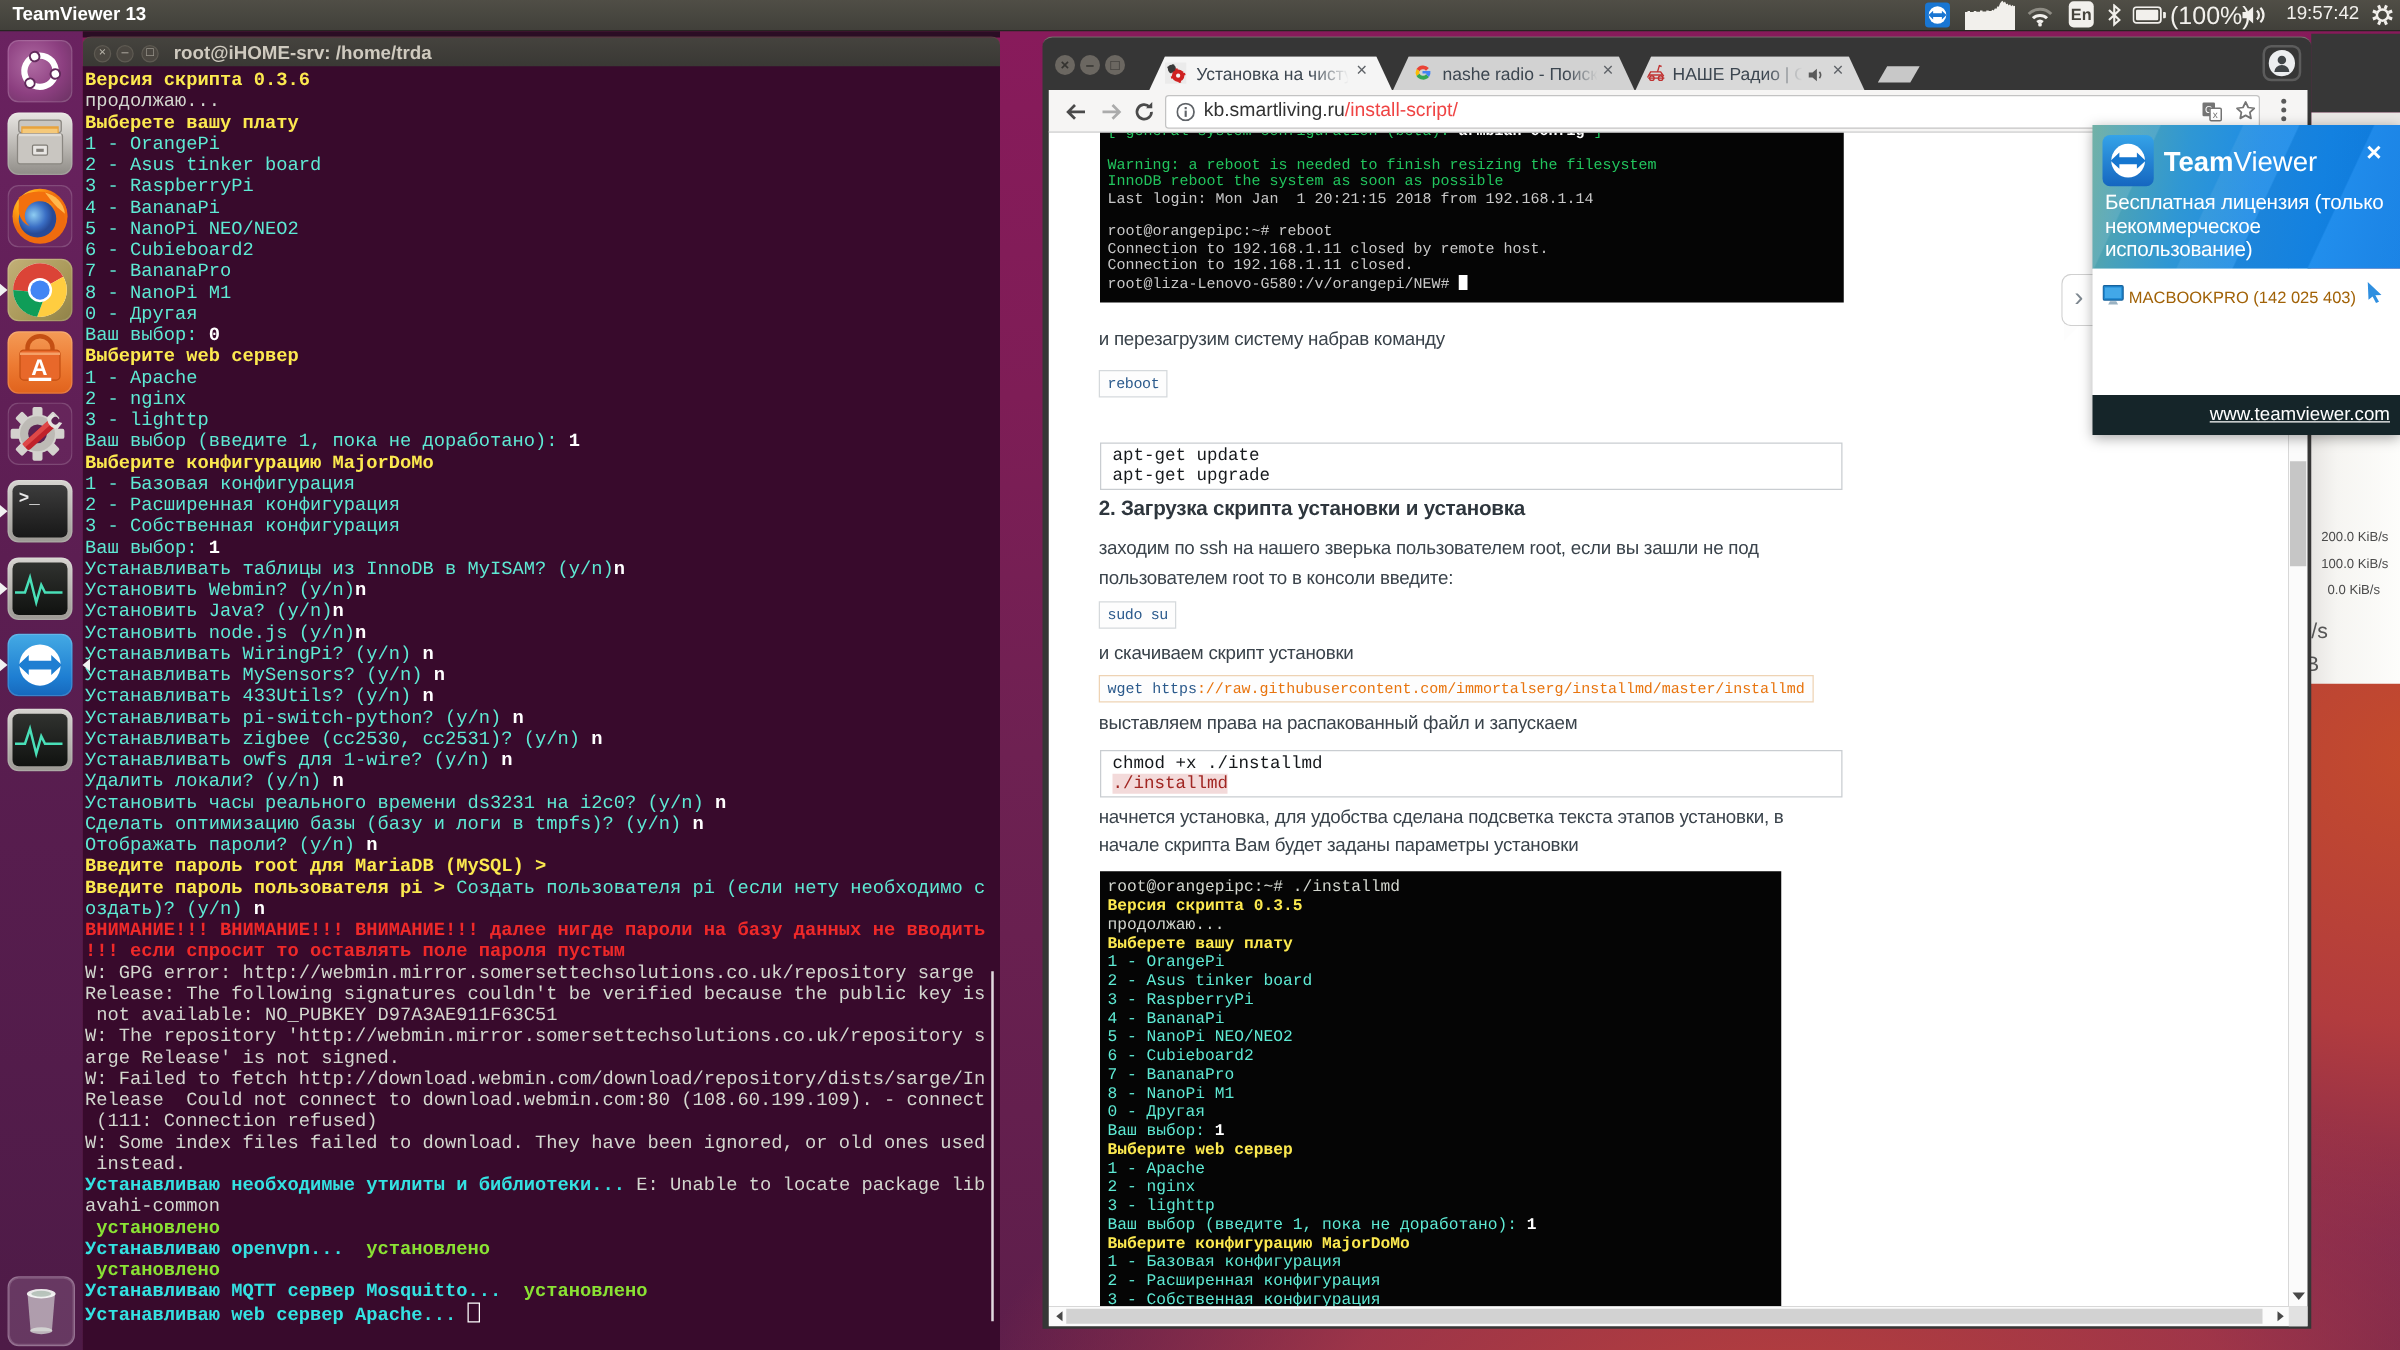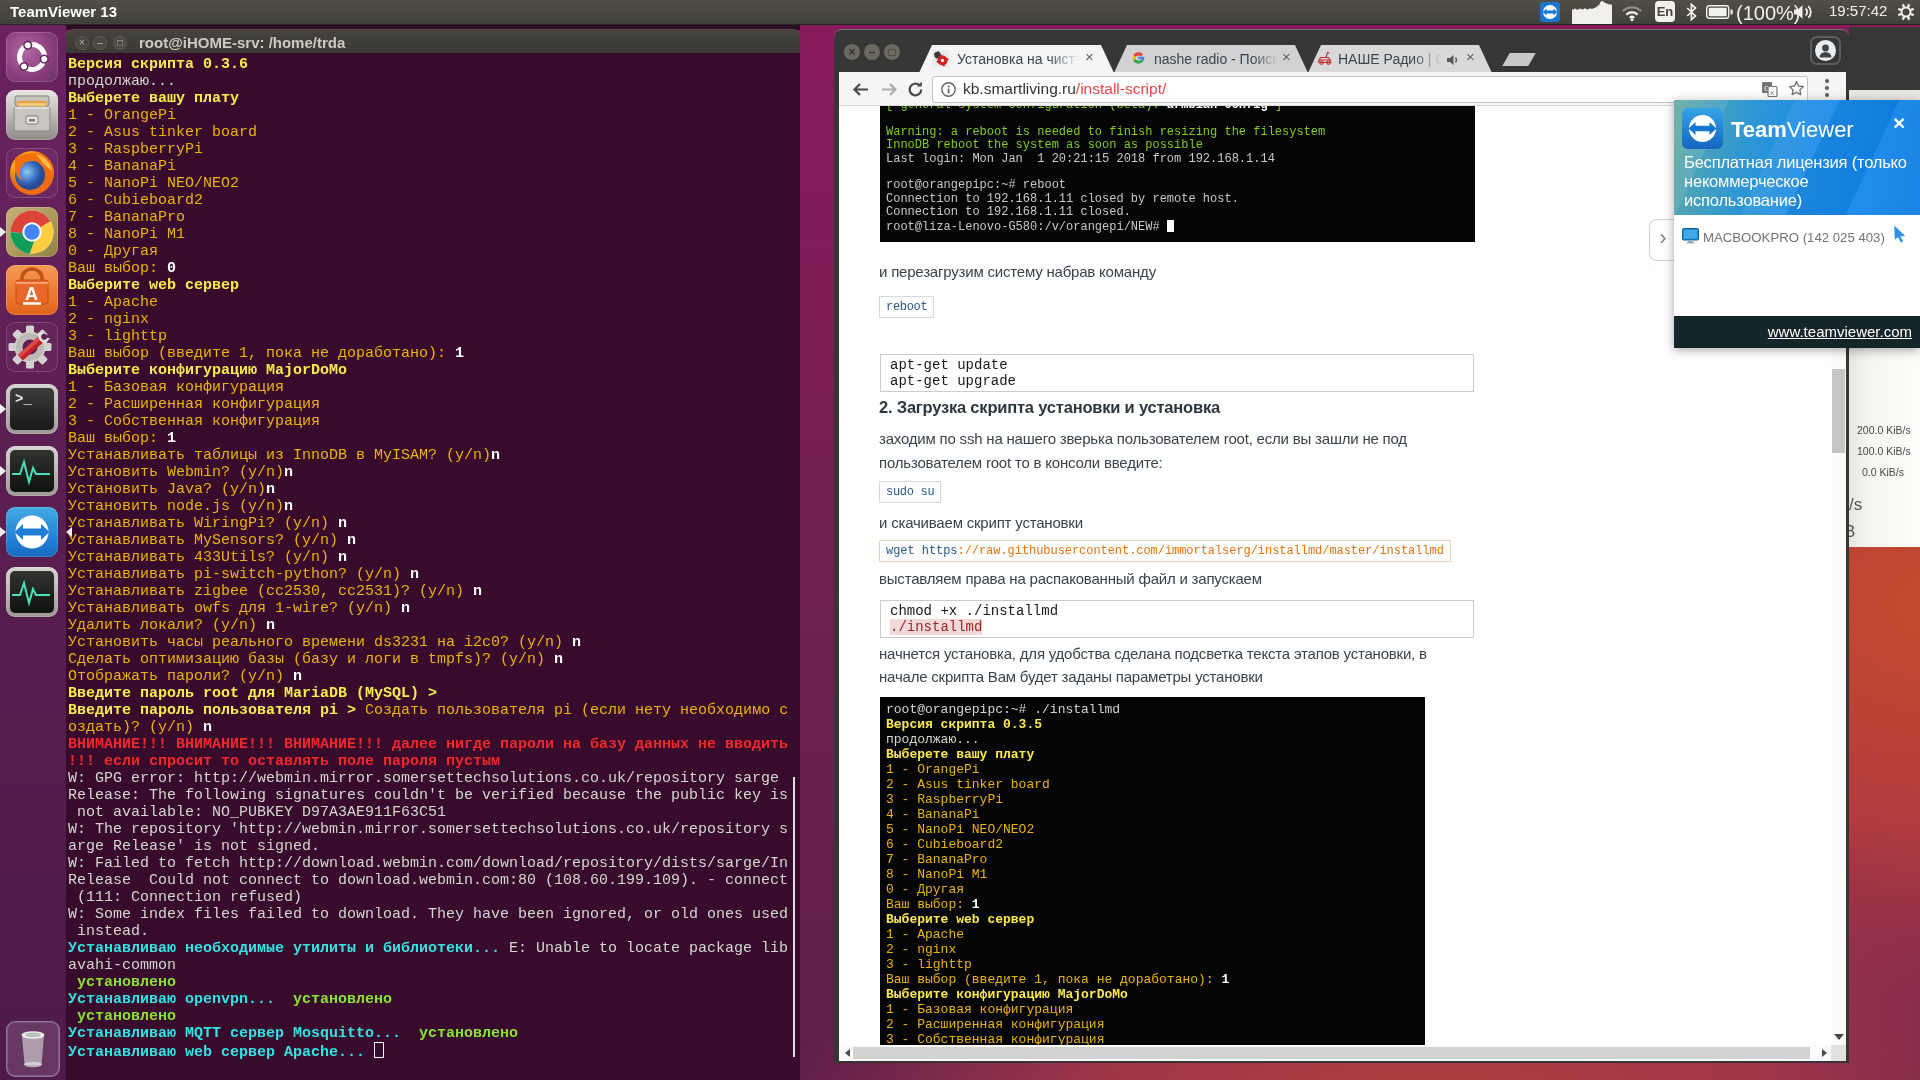--- a/index.html
+++ b/index.html
@@ -19,21 +19,21 @@
 .arrL{position:absolute;left:0;width:0;height:0;border-top:5px solid transparent;border-bottom:5px solid transparent;border-left:6px solid #f1f1f1}
 .arrR{position:absolute;left:60px;width:0;height:0;border-top:5px solid transparent;border-bottom:5px solid transparent;border-right:6px solid #f1f1f1}
 
 #term{position:absolute;left:66px;top:29px;width:734px;height:1051px;z-index:10}
 #term .bar{position:absolute;left:0;top:0;width:100%;height:24px;background:linear-gradient(#45433e,#393834);border-top:1px solid #5a4742;border-radius:7px 7px 0 0}
 #term .bar .t{position:absolute;left:73px;top:4px;font-size:15px;font-weight:bold;color:#cfcabf}
 .wbtn{position:absolute;top:6px;width:12px;height:12px;border-radius:50%;background:#4b4741;border:1px solid #5e5a52;color:#b8b4aa;font-size:10px;line-height:11px;text-align:center}
 #term .body{position:absolute;left:0;top:24px;width:100%;height:1027px;background:#380a2c}
 #term pre{position:absolute;left:2px;top:3px;font-size:15px;line-height:17px;color:#d3d7cf}
 .y{color:#fce94f;font-weight:bold}
-.c{color:#eab308}
+.c{color:#5eead4}
 .cb{color:#34e2e2;font-weight:bold}
 .wb{color:#fff;font-weight:bold}
 .rb{color:#ef2929;font-weight:bold}
 .gb{color:#8ae234;font-weight:bold}
 .cur{display:inline-block;width:8px;height:14px;border:1px solid #fff;vertical-align:-2px}
 #term .sbar{position:absolute;left:727px;top:748px;width:2px;height:280px;background:rgba(255,255,255,.85)}
 
 #smTitle{position:absolute;left:1849px;top:27px;width:71px;height:63px;background:#373737;z-index:4}
 #smTool{position:absolute;left:1849px;top:90px;width:71px;height:10px;background:#e9e7e4;z-index:4}
 #smGraph{position:absolute;left:1848px;top:347px;width:72px;height:200px;background:linear-gradient(90deg,#e7e5e2,#f6f5f2 30%,#fdfdfb);z-index:4;font-size:10.5px;color:#4a4a4a}
@@ -49,33 +49,33 @@
 .tabx{position:absolute;font-size:15px;color:#5f6368;font-family:"Liberation Sans"}
 
 .para{position:absolute;left:40px;font-size:15px;letter-spacing:-0.2px;color:#3a434b}
 .codebox{position:absolute;left:41px;border:1px solid #c9cdd1;background:#fff;font-family:"Liberation Mono",monospace;font-size:14px;color:#15181b}
 .inlcode{position:absolute;left:40px;border:1px solid #d5d9dc;background:#fdfdfd;font-family:"Liberation Mono",monospace;font-size:12px;letter-spacing:-0.3px;color:#2b5a8c;padding:3px 6px}
 .h2{position:absolute;left:40px;font-size:16.5px;letter-spacing:-0.2px;font-weight:bold;color:#2e363d}
 #img1{position:absolute;left:41px;top:0px;width:595px;height:136px;background:#050505;overflow:hidden}
 #img1 pre{position:absolute;left:6px;top:-7px;font-size:12px;line-height:13.4px;color:#c9c9c9}
 #img2{position:absolute;left:41px;top:591px;width:545px;height:348px;background:#050505;overflow:hidden}
 #img2 pre{position:absolute;left:6px;top:5px;font-size:13px;line-height:15px;color:#d3d7cf}
-.r1{color:#84cc16}
+.r1{color:#22c55e}
 #br .hsb{position:absolute;left:5px;top:1015px;width:1007px;height:16px;background:#fbfbfb}
 #br .hsb .thumb{position:absolute;left:14px;top:2px;width:957px;height:12px;background:#d2d2d2}
 
 #tv{position:absolute;left:1674px;top:100px;width:246px;height:248px;z-index:60;box-shadow:0 2px 10px rgba(0,0,0,.35)}
 #tv .head{position:absolute;left:0;top:0;width:246px;height:115px;
 background:linear-gradient(100deg,#62a89c 0%,#4aa2b8 12%,#2f97d4 30%,#1e8ce6 52%,#1488ec 72%,#0d7ce4 100%)}
 #tv .logo{position:absolute;left:8px;top:8px;width:41px;height:41px;border-radius:6px;background:linear-gradient(#35a3e8,#1566c0)}
 #tv .tvtext{position:absolute;left:57px;top:17px;font-size:22px;color:#fff;white-space:nowrap}
 #tv .x{position:absolute;left:219px;top:11px;font-size:21px;font-weight:bold;color:#fff}
 #tv .lic{position:absolute;left:10px;top:53px;font-size:16.5px;line-height:19px;color:#fff;white-space:nowrap;letter-spacing:-0.2px}
 #tv .body{position:absolute;left:0;top:115px;width:246px;height:101px;background:#fff}
-#tv .mac{position:absolute;left:29px;top:15px;font-size:13.2px;color:#737373;white-space:nowrap}
+#tv .mac{position:absolute;left:29px;top:15px;font-size:13.2px;color:#a16207;white-space:nowrap}
 #tv .foot{position:absolute;left:0;top:216px;width:246px;height:32px;background:#152529}
 #tv .link{position:absolute;right:8px;top:7px;font-size:15px;color:#fff;text-decoration:underline}
 #chev{position:absolute;left:1649px;top:219px;width:26px;height:40px;background:#fff;border:1px solid #d0d0d0;border-right:none;border-radius:8px 0 0 8px;z-index:59;color:#7e8890;font-size:22px;line-height:36px;text-align:center}
 #chevtail{position:absolute;left:1651px;top:259px;width:0;height:0;border-left:14px solid #fdfdfd;border-bottom:14px solid transparent;z-index:58}
 </style></head>
 <body>
 
 <div id="panel">
     <span class="title">TeamViewer 13</span>
 <span class="tray" style="left:1540px;top:2px;width:20px;height:20px;background:#1976d2;border-radius:3px"><svg width="20" height="20">

